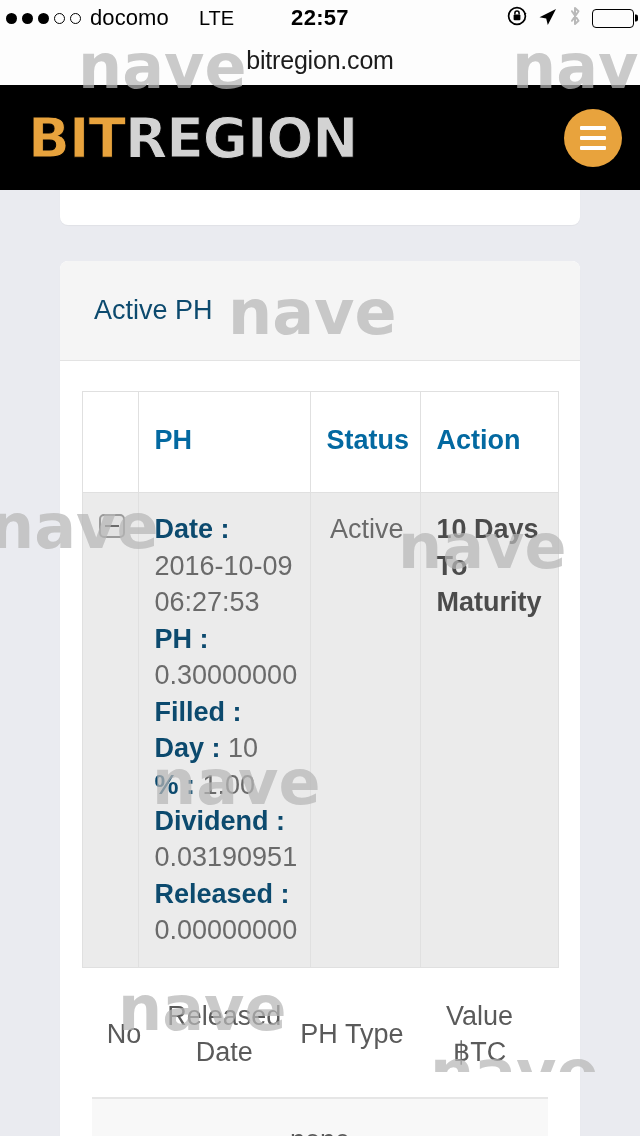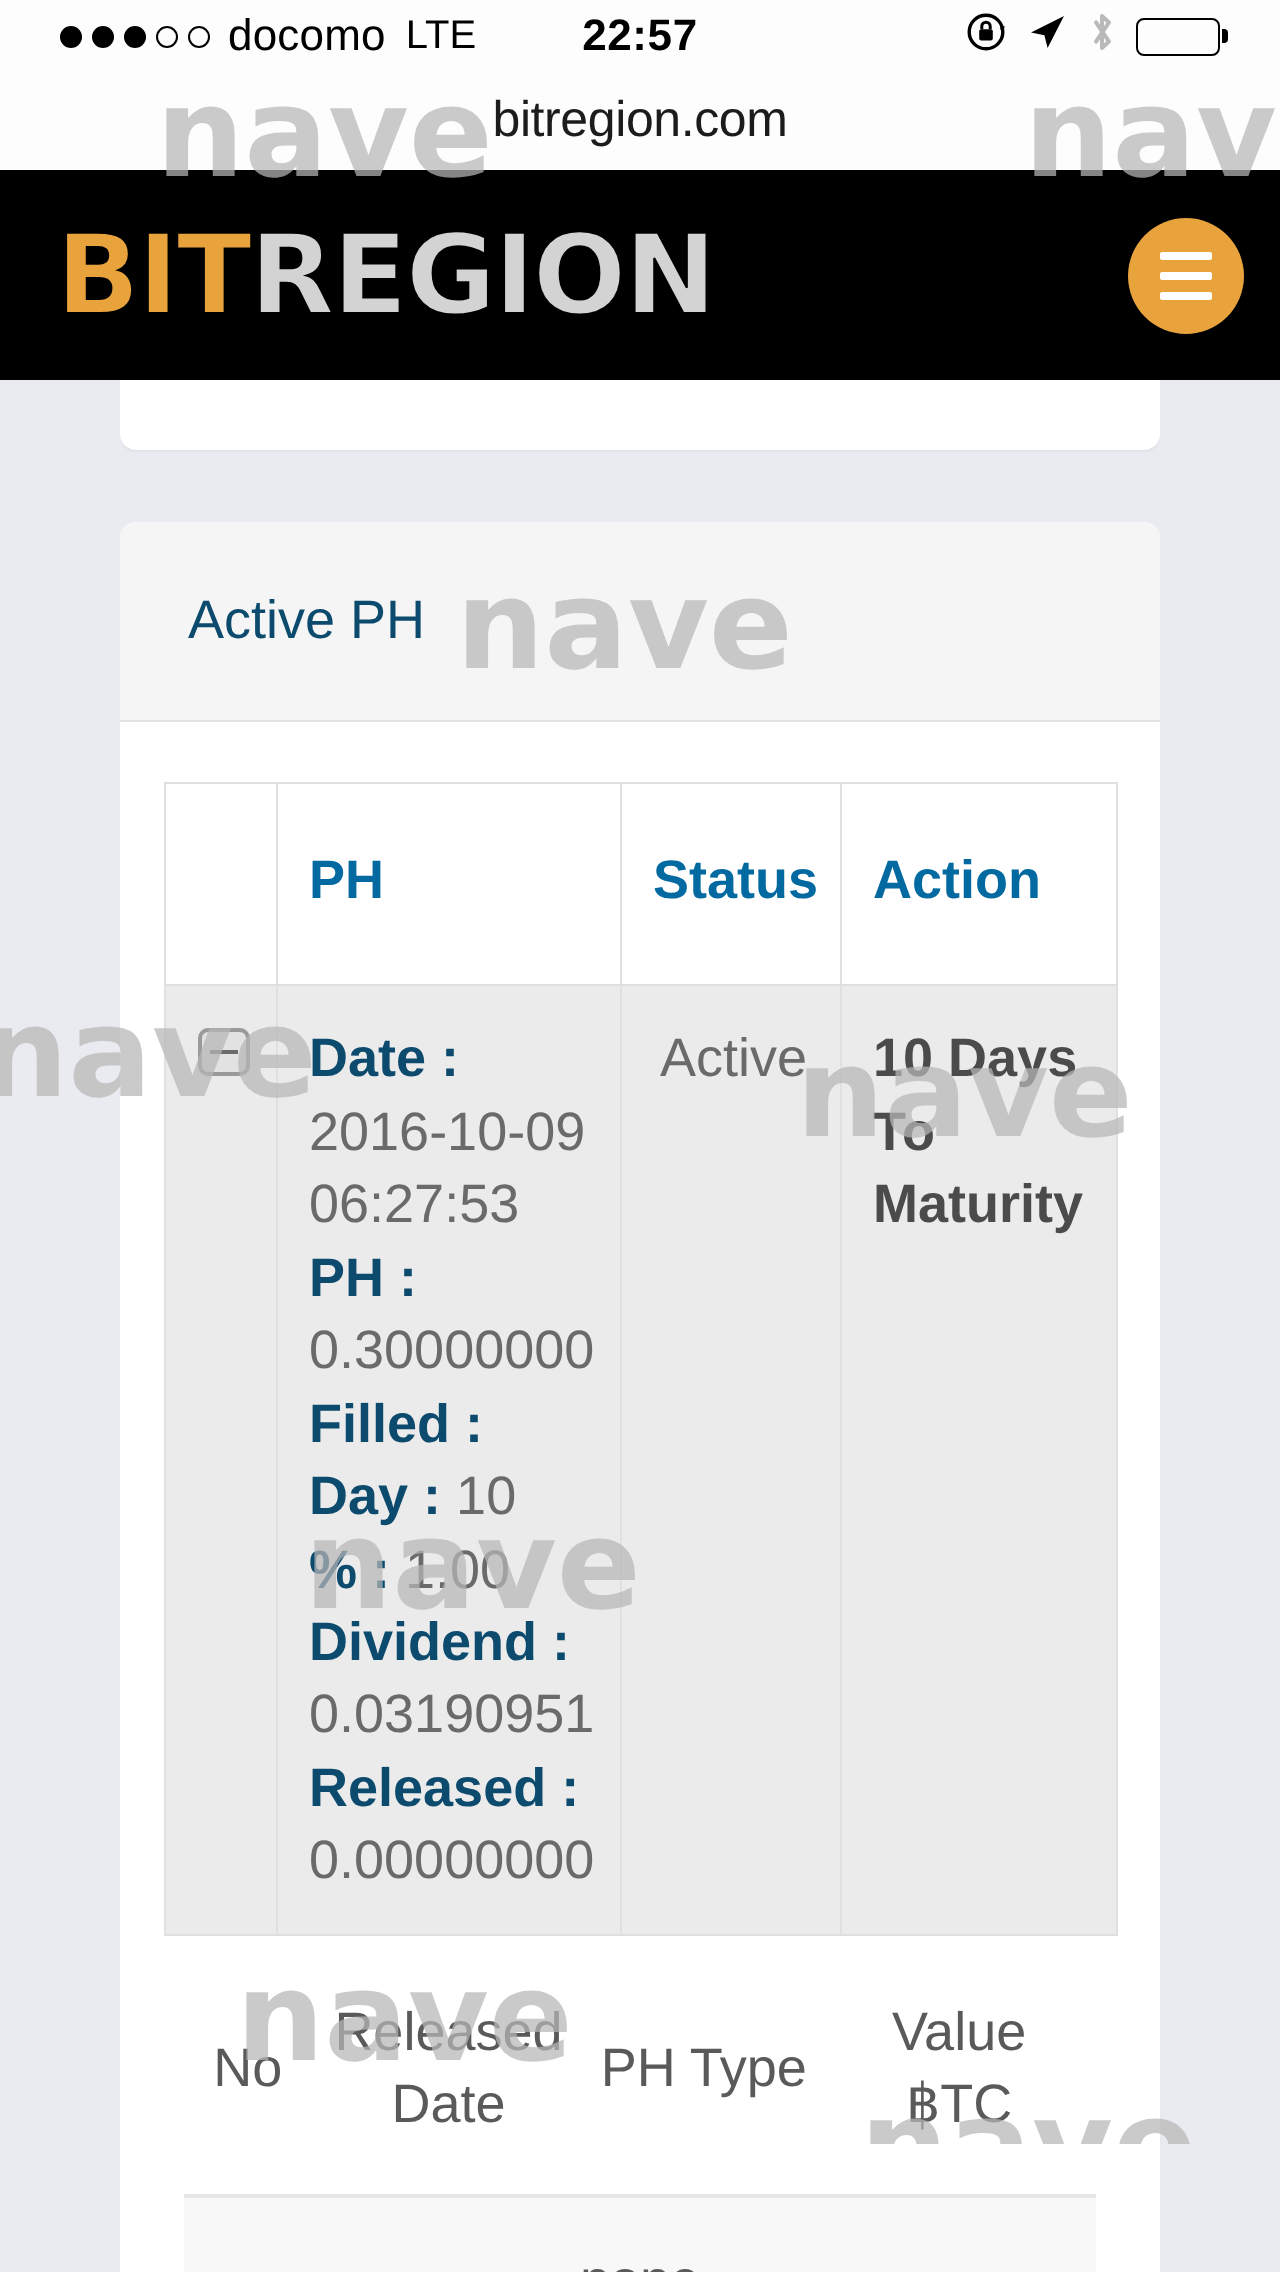--- a/index.html
+++ b/index.html
@@ -22,21 +22,21 @@
     height: 85px;
     background: #fdfdfd;
     z-index: 5;
   }
 
   .status-bar {
     position: relative;
     height: 36px;
     display: flex;
     align-items: center;
-    padding: 0 30px;
+    padding: 0 6px;
     box-sizing: border-box;
   }
 
   .sb-left {
     display: flex;
     align-items: center;
     gap: 9px;
   }
 
   .sig-dots {
@@ -58,21 +58,21 @@
   }
 
   .carrier {
     font-size: 22px;
     color: #000;
     letter-spacing: .1px;
   }
   .network {
     font-size: 20px;
     color: #000;
-    margin-left: 1px;
+    margin-left: 21px;
   }
 
   .sb-clock {
     position: absolute;
     left: 0; right: 0;
     text-align: center;
     font-size: 22px;
     font-weight: bold;
     color: #000;
     letter-spacing: .3px;

